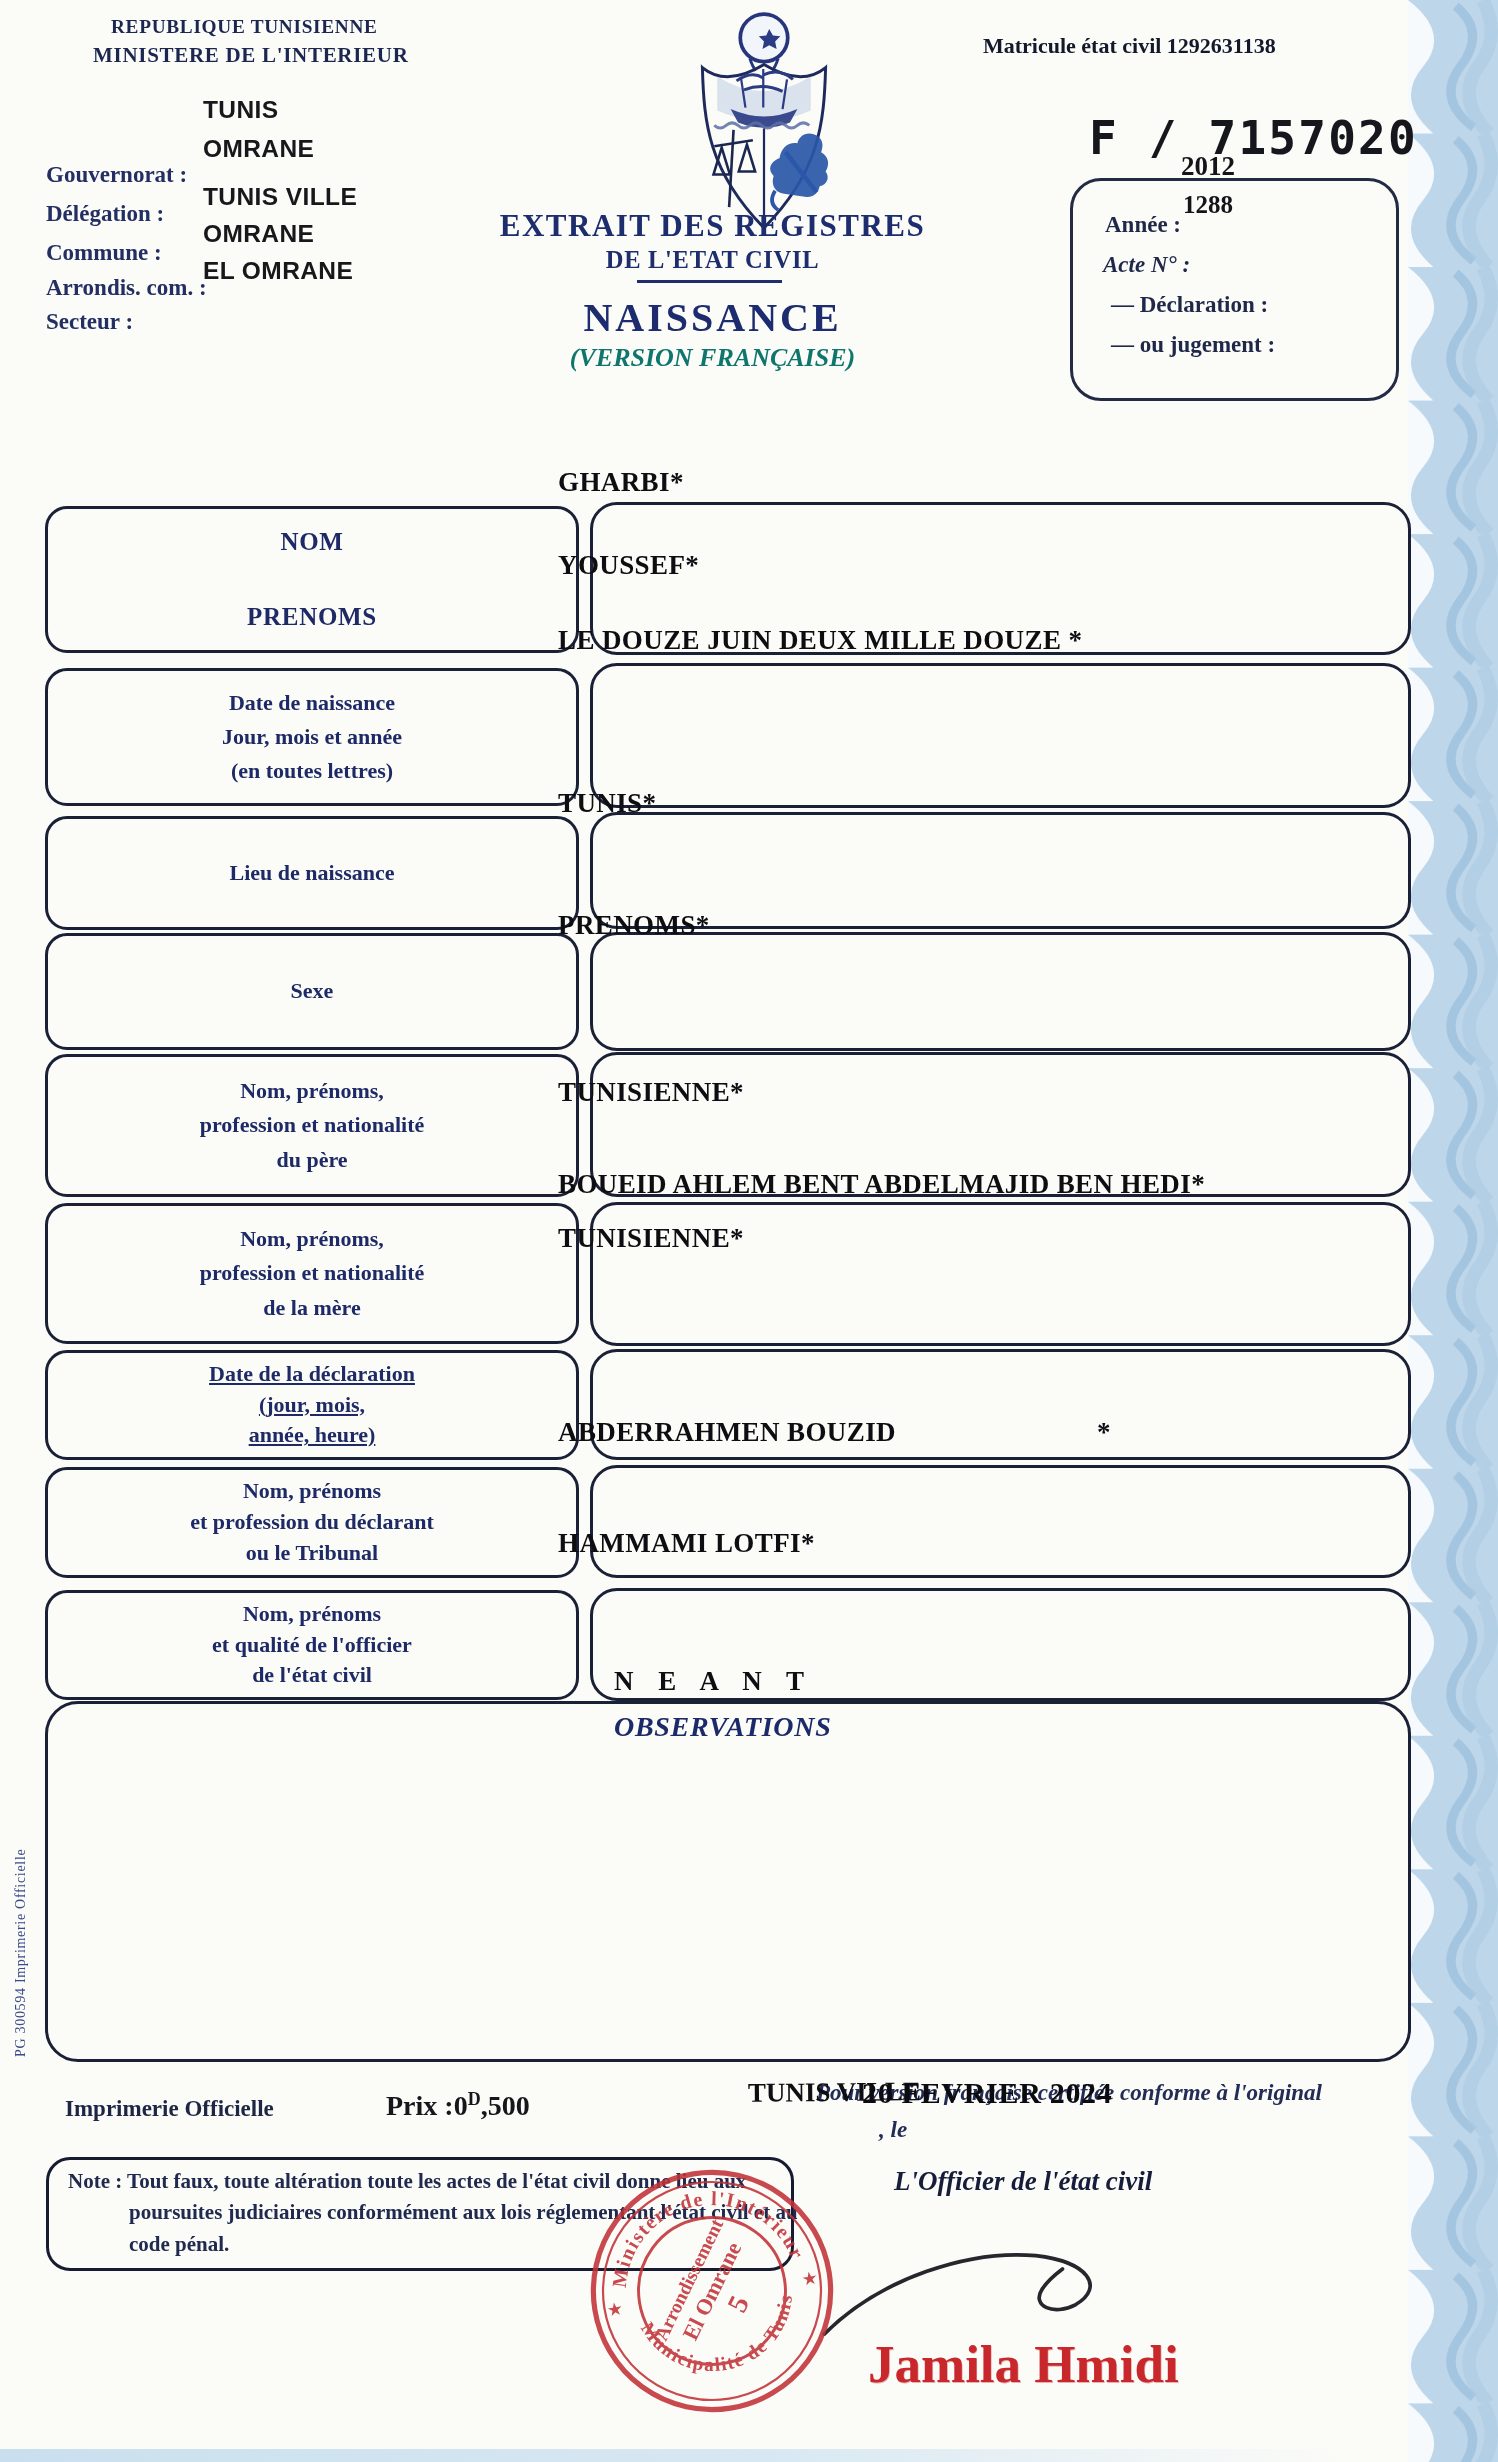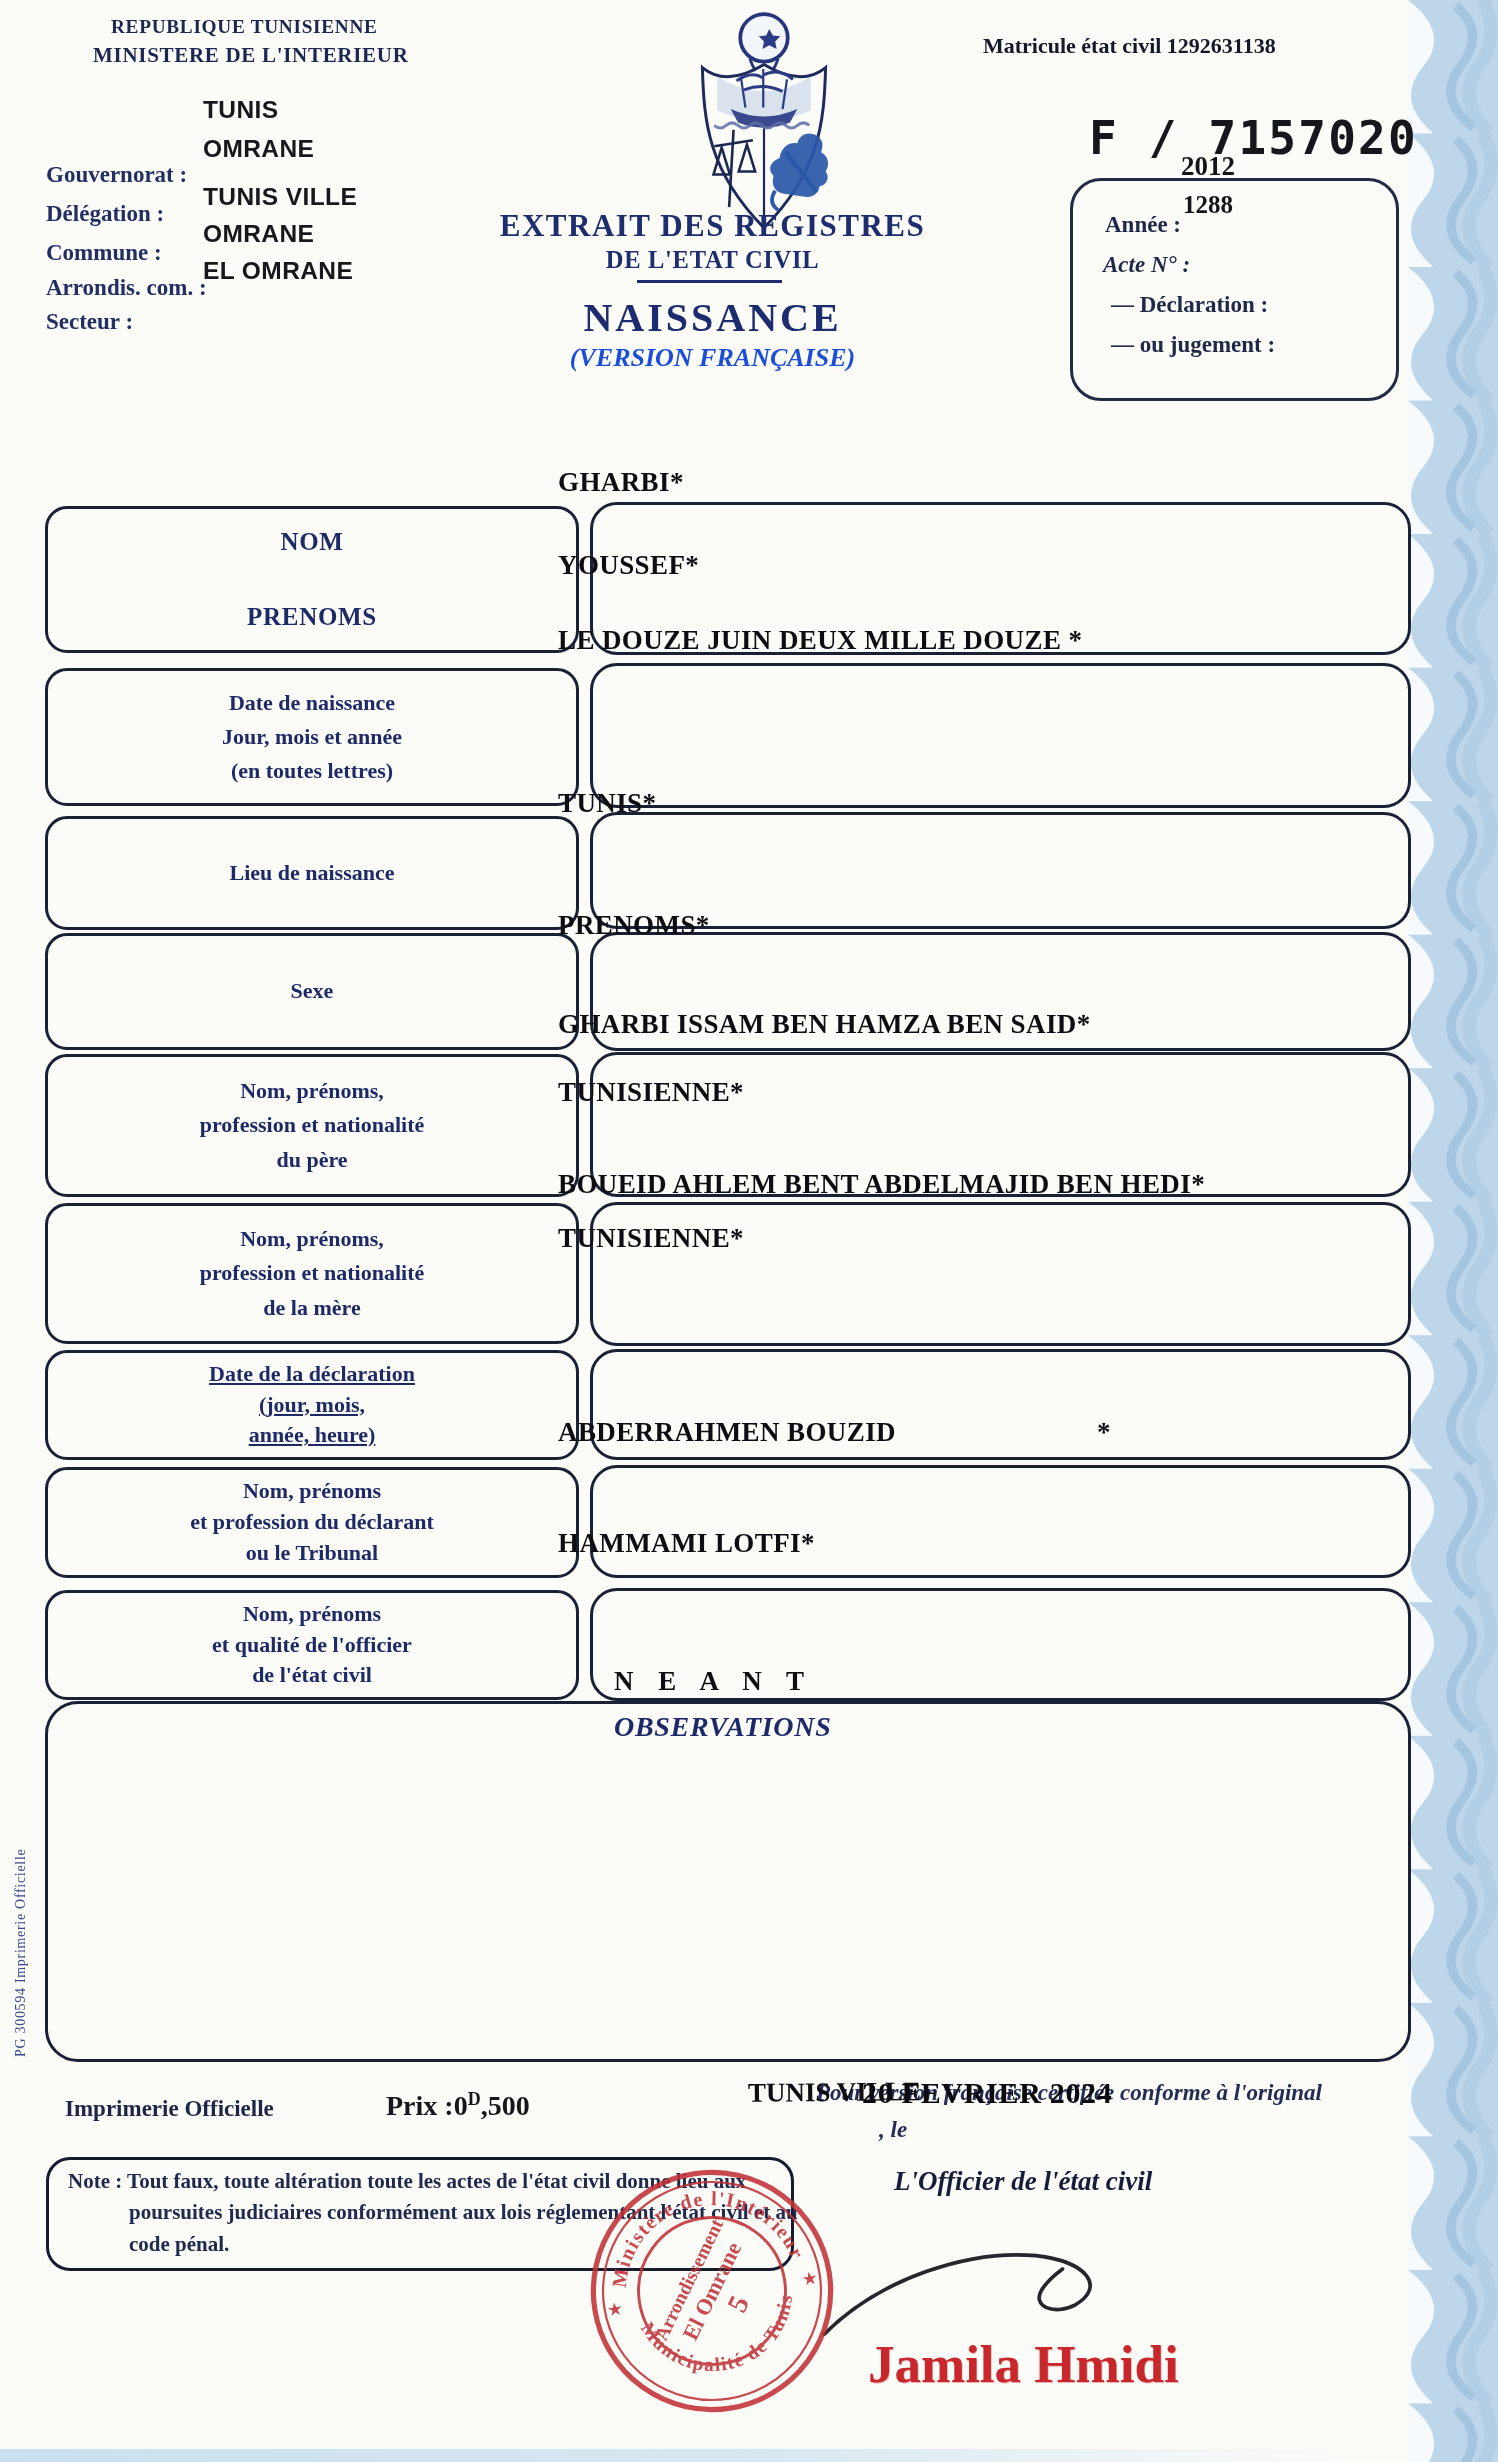--- a/index.html
+++ b/index.html
@@ -17,21 +17,21 @@
   .av0{left:203px;top:96px;}.av1{left:203px;top:135px;}.av2{left:203px;top:183px;}
   .av3{left:203px;top:220px;}.av4{left:203px;top:257px;}
 
   
   .emblem{left:692px;top:4.5px;}
   .ttl{left:371px;width:683px;text-align:center;}
   .t1{top:208px;font:700 31px "Liberation Serif",serif;color:#1d2d6e;letter-spacing:1.5px;}
   .t2{top:246px;font:700 24.5px "Liberation Serif",serif;color:#1d2d6e;letter-spacing:0.7px;}
   .t-ul{left:637px;top:280px;width:145px;height:3px;background:#1d2d6e;}
   .t3{top:294px;font:700 40px "Liberation Serif",serif;color:#1c2c6e;letter-spacing:3px;}
-  .t4{top:343px;font:700 italic 26px "Liberation Serif",serif;color:#1d4ed8;}
+  .t4{top:343px;font:700 italic 26px "Liberation Serif",serif;color:#0f766e;}
 
   
   .mat{left:983px;top:33px;font:700 22px "Liberation Serif",serif;color:#14182a;}
   .serial{left:1089px;top:111px;font:700 46px "DejaVu Sans Mono",monospace;color:#16161d;letter-spacing:2.2px;}
   .yr{left:1181px;top:151px;font:700 27px "Liberation Serif",serif;color:#14141a;}
   .refbox{left:1070px;top:178px;width:323px;height:217px;border:3px solid #222a44;border-radius:31px;}
   .rb{font:600 23px "Liberation Serif",serif;color:#1f2848;}
   .rb1{left:1105px;top:212px;}.rb2{left:1103px;top:252px;font-style:italic;}
   .rb3{left:1111px;top:292px;}.rb4{left:1111px;top:332px;}
   .acteno{left:1183px;top:191px;font:700 25px "Liberation Serif",serif;color:#14141a;}
@@ -222,21 +222,20 @@
   <div class="abs vb vb6"></div>
   <div class="abs vb vb7"></div>
   <div class="abs vb vb8"></div>
   <div class="abs vb vb9"></div>
 
   <div class="abs val v-nom">GHARBI*</div>
   <div class="abs val v-pre">YOUSSEF*</div>
   <div class="abs val v-dn">LE DOUZE JUIN  DEUX MILLE DOUZE *</div>
   <div class="abs val v-lieu">TUNIS*</div>
   <div class="abs val v-sexe">PRENOMS*</div>
-  <div class="abs val v-pere">GHARBI ISSAM BEN HAMZA BEN SAID*</div>
   <div class="abs val v-natp">TUNISIENNE*</div>
   <div class="abs val v-mere">BOUEID AHLEM BENT ABDELMAJID BEN HEDI*</div>
   <div class="abs val v-natm">TUNISIENNE*</div>
   <div class="abs val v-dec">ABDERRAHMEN  BOUZID</div>
   <div class="abs val v-decs">*</div>
   <div class="abs val v-off">HAMMAMI LOTFI*</div>
   <div class="abs val v-neant">N E A N T</div>
 
   <div class="abs obsbox"></div>
   <div class="abs obs-title">OBSERVATIONS</div>

